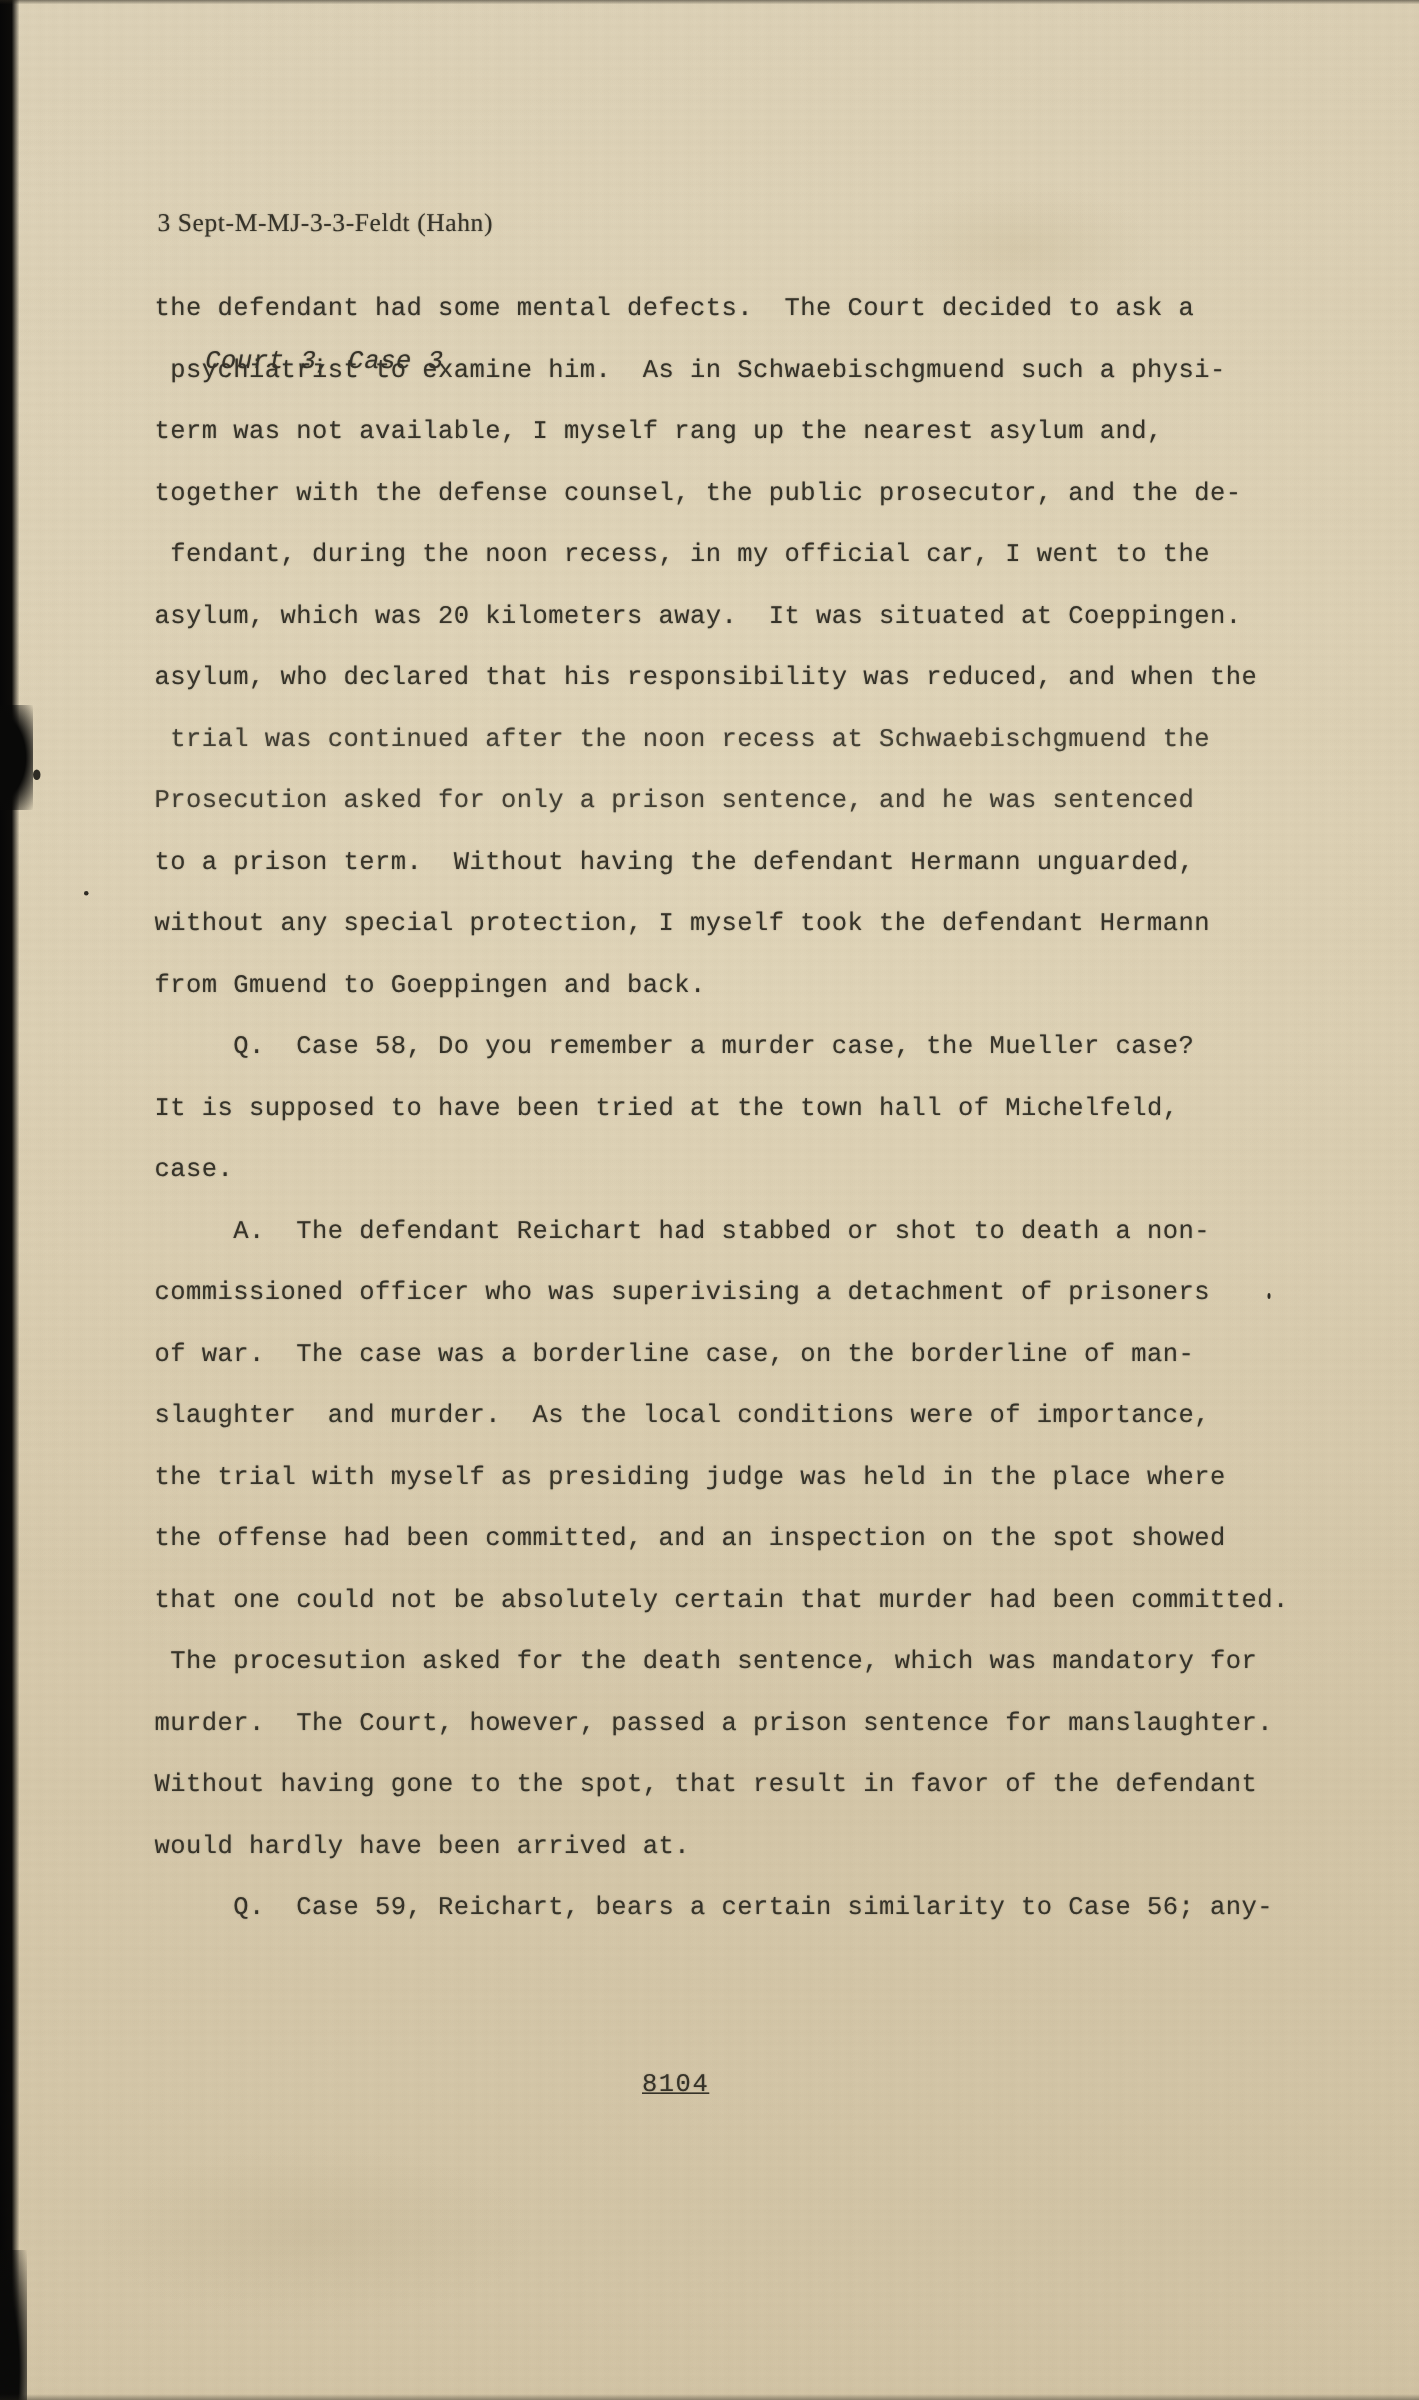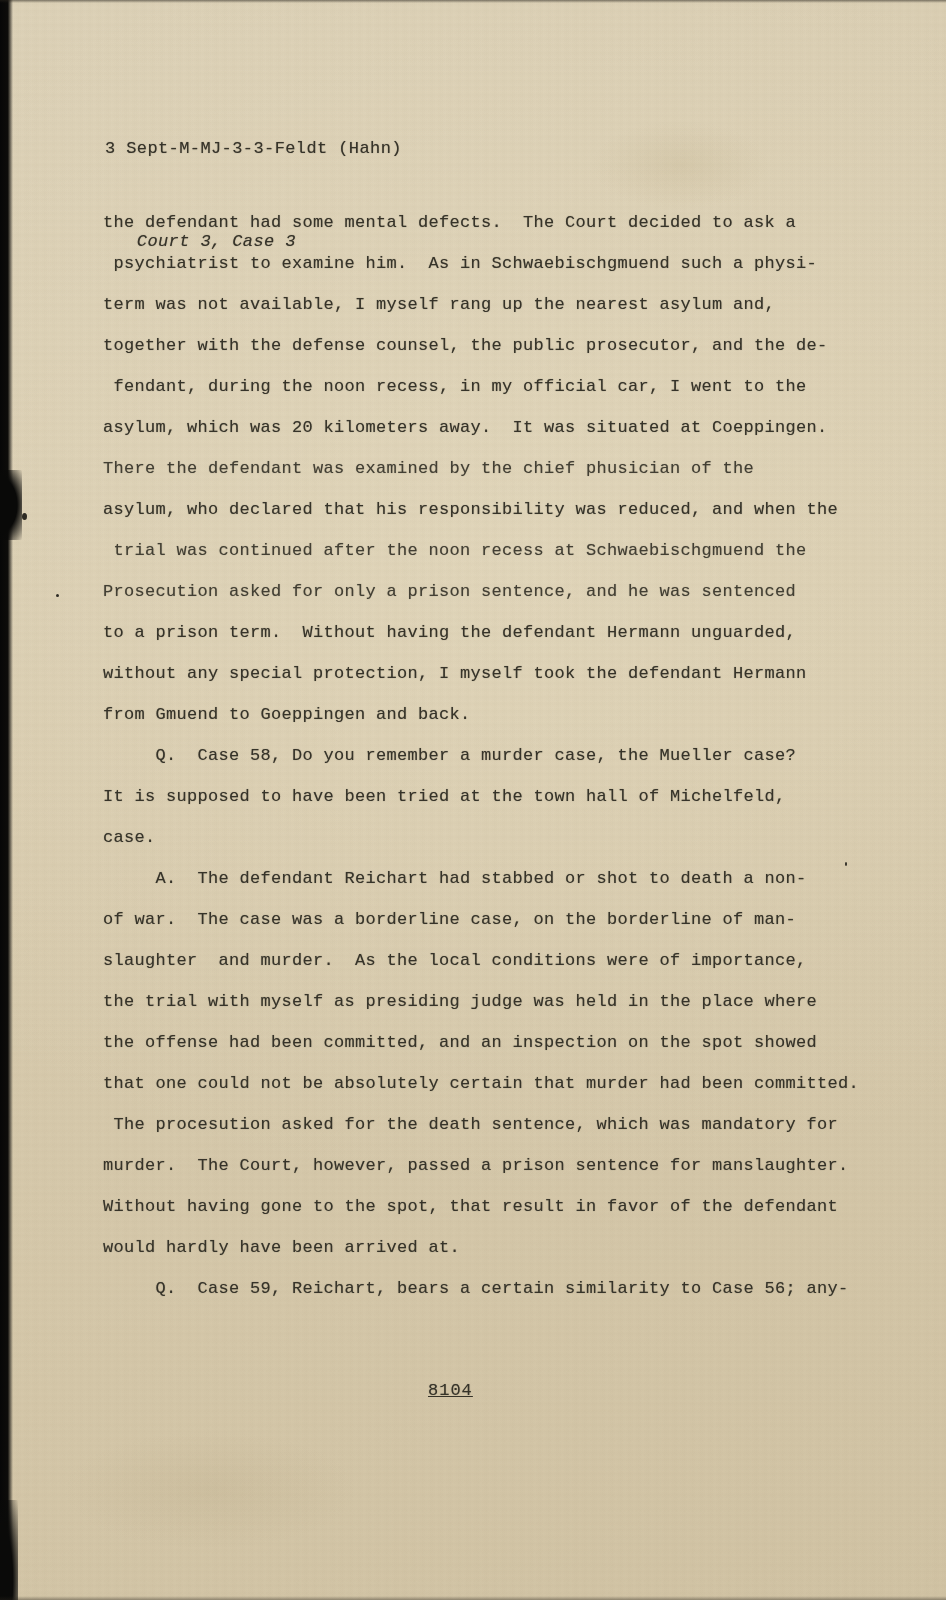--- a/index.html
+++ b/index.html
@@ -97,21 +97,21 @@
     top: 66px;
     font-size: 17px;
     line-height: 31px;
     white-space: pre;
     letter-spacing: 0.4px;
     text-shadow: 0 0 1px rgba(54,51,41,0.55);
   }
   .bodytext {
     position: absolute;
     left: 103px;
-    top: 202px;
+    top: 186px;
     font-size: 17px;
     letter-spacing: 0.3px;
     text-shadow: 0 0 1px rgba(54,51,41,0.5);
   }
   .line {
     height: 41px;
     line-height: 41px;
     white-space: pre;
   }
   .faded {
@@ -146,42 +146,42 @@
   <div class="edge-bump-1"></div>
   <div class="edge-bump-2"></div>
   <div class="edge-top"></div>
   <div class="edge-bottom"></div>
 
   <div class="speck" style="left:22px; top:513px; width:5px; height:7px;"></div>
   <div class="speck" style="left:56px; top:594px; width:3px; height:3px;"></div>
   <div class="speck" style="left:845px; top:862px; width:2px; height:4px;"></div>
 
   <div class="header">
-    <div class="line" style="height:31px;">3 Sept-M-MJ-3-3-Feldt (Hahn)</div>
+    <div class="line" style="height:31px;font-family:Liberation Serif, serif;">3 Sept-M-MJ-3-3-Feldt (Hahn)</div>
     <div class="line" style="height:31px;font-style:italic;">   Court 3, Case 3</div>
   </div>
 
   <div class="bodytext">
     <div class="line">the defendant had some mental defects.  The Court decided to ask a</div>
     <div class="line"> psychiatrist to examine him.  As in Schwaebischgmuend such a physi-</div>
     <div class="line">term was not available, I myself rang up the nearest asylum and,</div>
     <div class="line">together with the defense counsel, the public prosecutor, and the de-</div>
     <div class="line"> fendant, during the noon recess, in my official car, I went to the</div>
     <div class="line">asylum, which was 20 kilometers away.  It was situated at Coeppingen.</div>
-    <div class="line faded">There the defendant was examined by the chief phusician of the</div>
     <div class="line">asylum, who declared that his responsibility was reduced, and when the</div>
     <div class="line faded"> trial was continued after the noon recess at Schwaebischgmuend the</div>
     <div class="line faded">Prosecution asked for only a prison sentence, and he was sentenced</div>
     <div class="line">to a prison term.  Without having the defendant Hermann unguarded,</div>
     <div class="line">without any special protection, I myself took the defendant Hermann</div>
     <div class="line">from Gmuend to Goeppingen and back.</div>
     <div class="line">     Q.  Case 58, Do you remember a murder case, the Mueller case?</div>
     <div class="line">It is supposed to have been tried at the town hall of Michelfeld,</div>
     <div class="line">case.</div>
     <div class="line">     A.  The defendant Reichart had stabbed or shot to death a non-</div>
+    <div class="line">commissioned officer who was superivising a detachment of prisoners</div>
     <div class="line">of war.  The case was a borderline case, on the borderline of man-</div>
     <div class="line">slaughter  and murder.  As the local conditions were of importance,</div>
     <div class="line">the trial with myself as presiding judge was held in the place where</div>
     <div class="line">the offense had been committed, and an inspection on the spot showed</div>
     <div class="line">that one could not be absolutely certain that murder had been committed.</div>
     <div class="line"> The procesution asked for the death sentence, which was mandatory for</div>
     <div class="line">murder.  The Court, however, passed a prison sentence for manslaughter.</div>
     <div class="line">Without having gone to the spot, that result in favor of the defendant</div>
     <div class="line">would hardly have been arrived at.</div>
     <div class="line">     Q.  Case 59, Reichart, bears a certain similarity to Case 56; any-</div>

